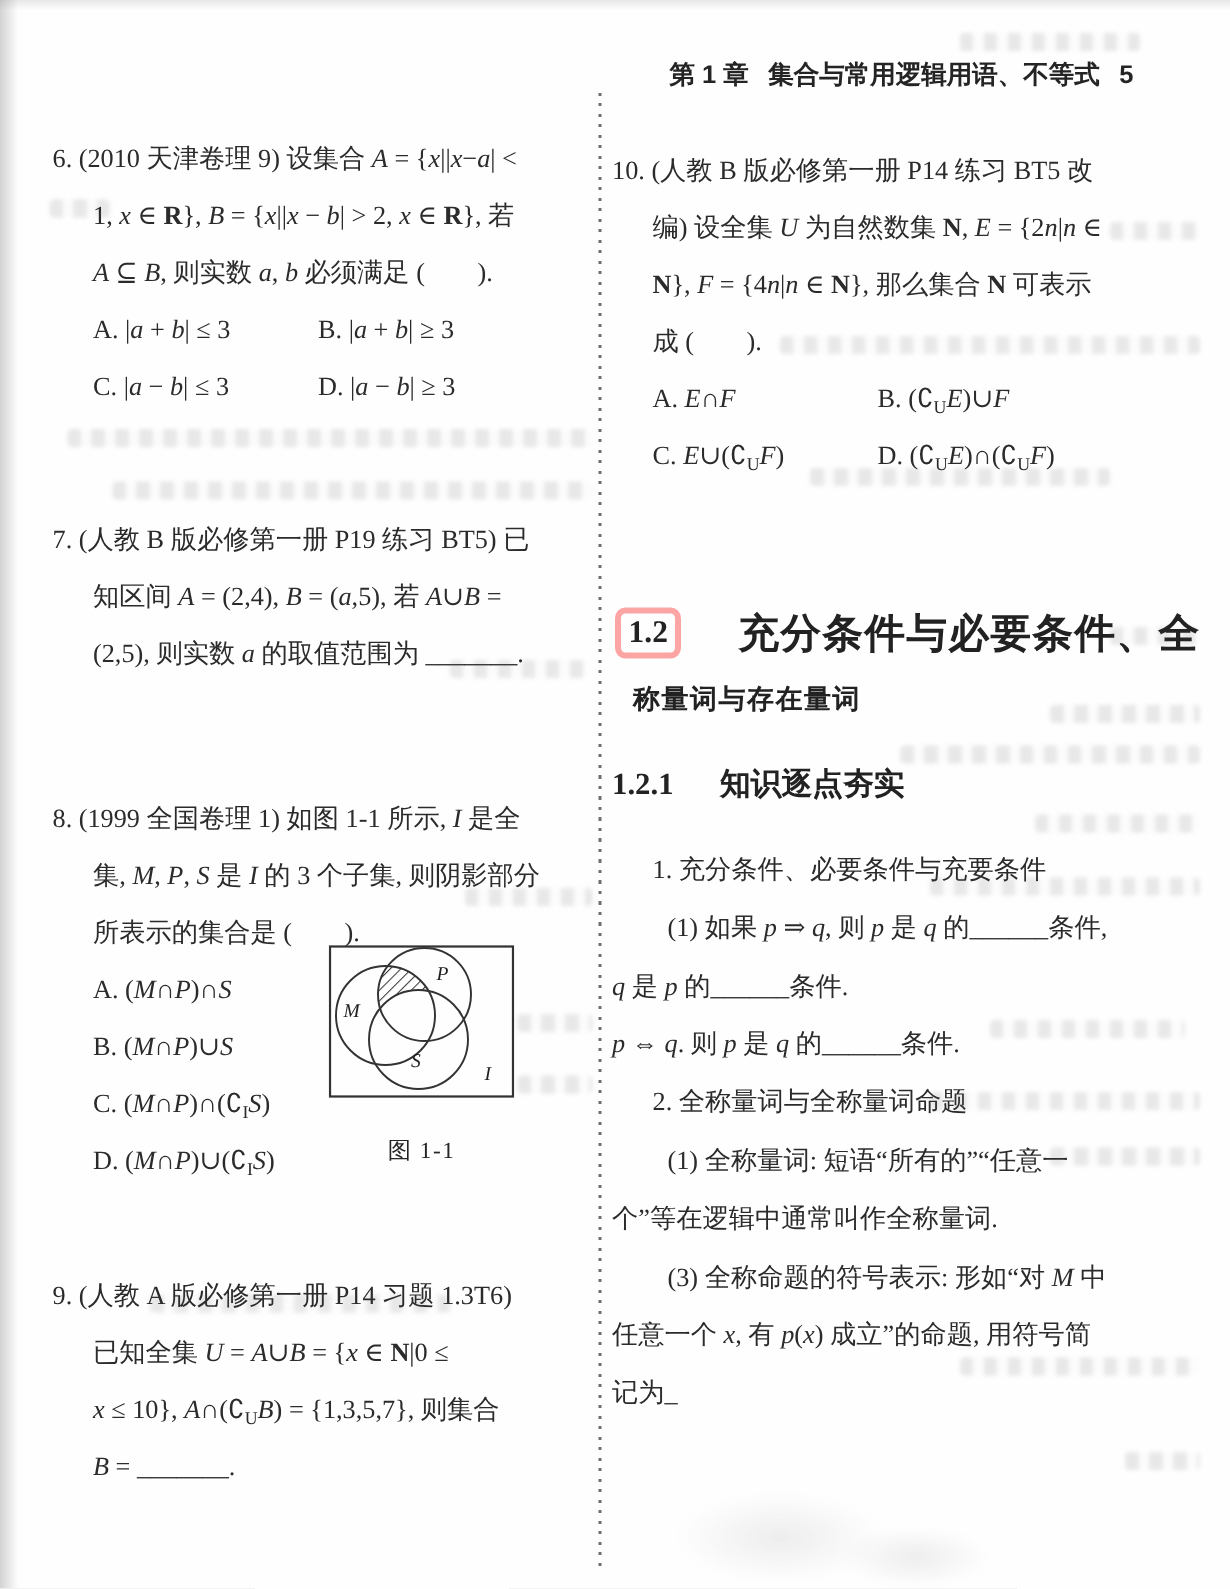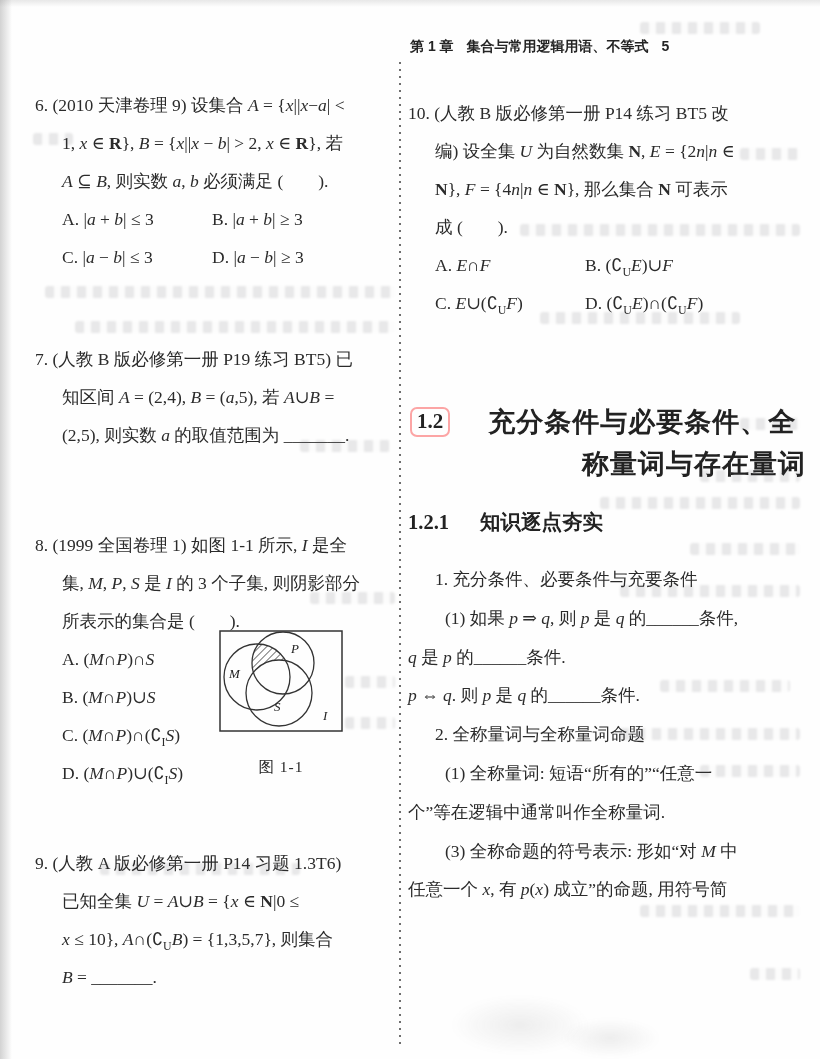--- a/index.html
+++ b/index.html
@@ -7,23 +7,23 @@
     position:relative;width:820px;height:1059px;margin:0 auto;
     background:#fefefe;overflow:hidden;
     font-family:"Liberation Serif","DejaVu Serif",serif;
     color:#2b2b2b;font-size:17.5px;
   }
   .edge-left{position:absolute;left:0;top:0;width:12px;height:1059px;
     background:linear-gradient(to right,rgba(110,110,110,.30),rgba(110,110,110,0));}
   .edge-top{position:absolute;left:0;top:0;width:820px;height:7px;
     background:linear-gradient(to bottom,rgba(130,130,130,.18),rgba(130,130,130,0));}
 
-  .header{position:absolute;left:410px;right:28px;top:38px;text-align:left;
+  .header{position:absolute;left:410px;right:28px;top:38px;text-align:center;
     font-family:"Liberation Sans","DejaVu Sans",sans-serif;font-weight:bold;
-    font-size:14px;color:#242424;white-space:nowrap;}
+    font-size:17px;color:#242424;white-space:nowrap;}
   .header .hsep{margin-left:13px;}
 
   .divider{position:absolute;left:399px;top:62px;width:2px;height:982px;
     background:repeating-linear-gradient(to bottom,#6e6e6e 0 2px,transparent 2px 7px);}
 
   .block{position:absolute;white-space:nowrap;}
   .ln{height:38px;line-height:38px;padding-left:27px;}
   .ln.first{padding-left:0;}
   .kln{height:38.8px;line-height:38.8px;}
   .ind1{padding-left:27px;}
@@ -32,24 +32,24 @@
   i{font-style:italic;}
   sub{font-size:.68em;}
 
   
   .sec{position:absolute;left:410px;width:396px;top:400px;
     font-family:"Liberation Sans","DejaVu Sans",sans-serif;
     font-weight:bold;color:#222;}
   .sec-l1{height:44px;line-height:44px;font-size:27px;letter-spacing:1px;white-space:nowrap;}
   .sec-num{display:inline-block;vertical-align:middle;margin-top:-4px;
     font-family:"Liberation Serif","DejaVu Serif",serif;font-size:21px;letter-spacing:0;
-    border:2px solid #fca5a5;border-radius:7px;padding:1px 5px 2px 5px;line-height:1.1;}
+    border:4px solid #fca5a5;border-radius:7px;padding:1px 5px 2px 5px;line-height:1.1;}
   .sec-gap{display:inline-block;width:38px;}
-  .sec-l2{height:44px;line-height:44px;font-size:27px;letter-spacing:1px;text-align:right;
-    padding-left:12px;font-family:Liberation Mono, monospace;}
+  .sec-l2{height:44px;line-height:44px;font-size:18px;letter-spacing:1px;text-align:left;
+    padding-left:12px;}
   .subsec{position:absolute;left:408px;top:508px;white-space:nowrap;
     font-weight:bold;color:#222;font-size:20.5px;}
   .subsec .num{font-family:"Liberation Serif","DejaVu Serif",serif;}
   .subsec .ttl{font-family:Liberation Mono, monospace;margin-left:31px;}
 
   
   .fig{position:absolute;left:182px;top:104px;width:128px;text-align:center;}
   .fig-cap{margin-top:20px;font-size:15.5px;letter-spacing:1px;color:#262626;}
 
   
@@ -154,20 +154,21 @@
   <div class="block" style="left:408px;top:560px;width:400px">
     <div class="kln ind1">1. 充分条件、必要条件与充要条件</div>
     <div class="kln ind2">(1) 如果 <i>p</i> ⇒ <i>q</i>, 则 <i>p</i> 是 <i>q</i> 的______条件,</div>
     <div class="kln"><i>q</i> 是 <i>p</i> 的______条件.</div>
     <div class="kln"><i>p</i> ⇔ <i>q</i>. 则 <i>p</i> 是 <i>q</i> 的______条件.</div>
     <div class="kln ind1">2. 全称量词与全称量词命题</div>
     <div class="kln ind2">(1) 全称量词: 短语“所有的”“任意一</div>
     <div class="kln">个”等在逻辑中通常叫作全称量词.</div>
     <div class="kln ind2">(3) 全称命题的符号表示: 形如“对 <i>M</i> 中</div>
     <div class="kln">任意一个 <i>x</i>, 有 <i>p</i>(<i>x</i>) 成立”的命题, 用符号简</div>
+    <div class="kln">记为_</div>
   </div>
 
   <div class="bleed" style="left:33px;top:133px;width:40px"></div>
   <div class="bleed" style="left:45px;top:286px;width:350px"></div>
   <div class="bleed" style="left:75px;top:321px;width:320px"></div>
   <div class="bleed" style="left:300px;top:440px;width:90px"></div>
   <div class="bleed" style="left:310px;top:592px;width:85px"></div>
   <div class="bleed" style="left:345px;top:676px;width:50px"></div>
   <div class="bleed" style="left:345px;top:717px;width:50px"></div>
   <div class="bleed" style="left:100px;top:863px;width:200px"></div>

